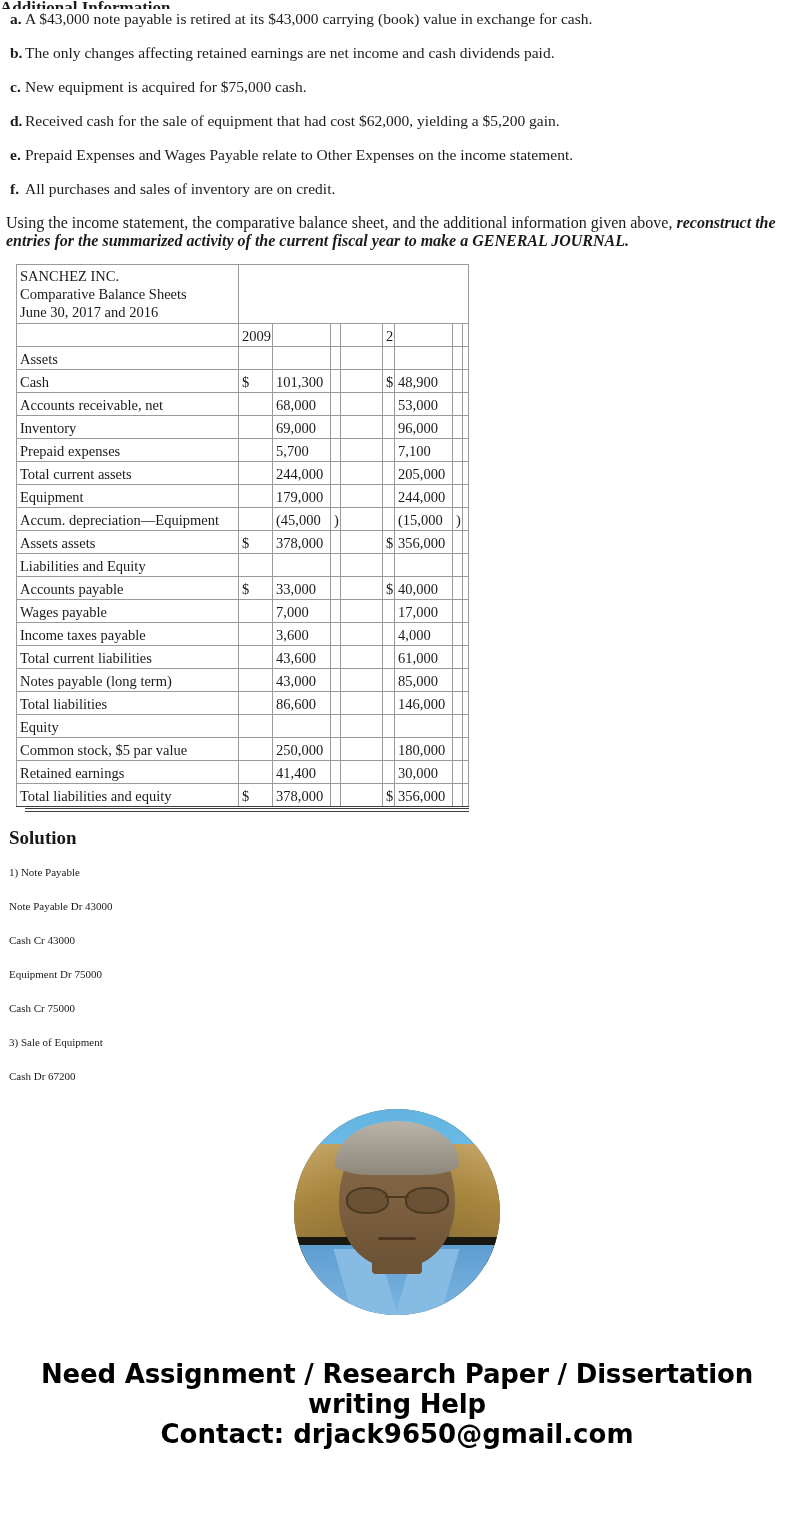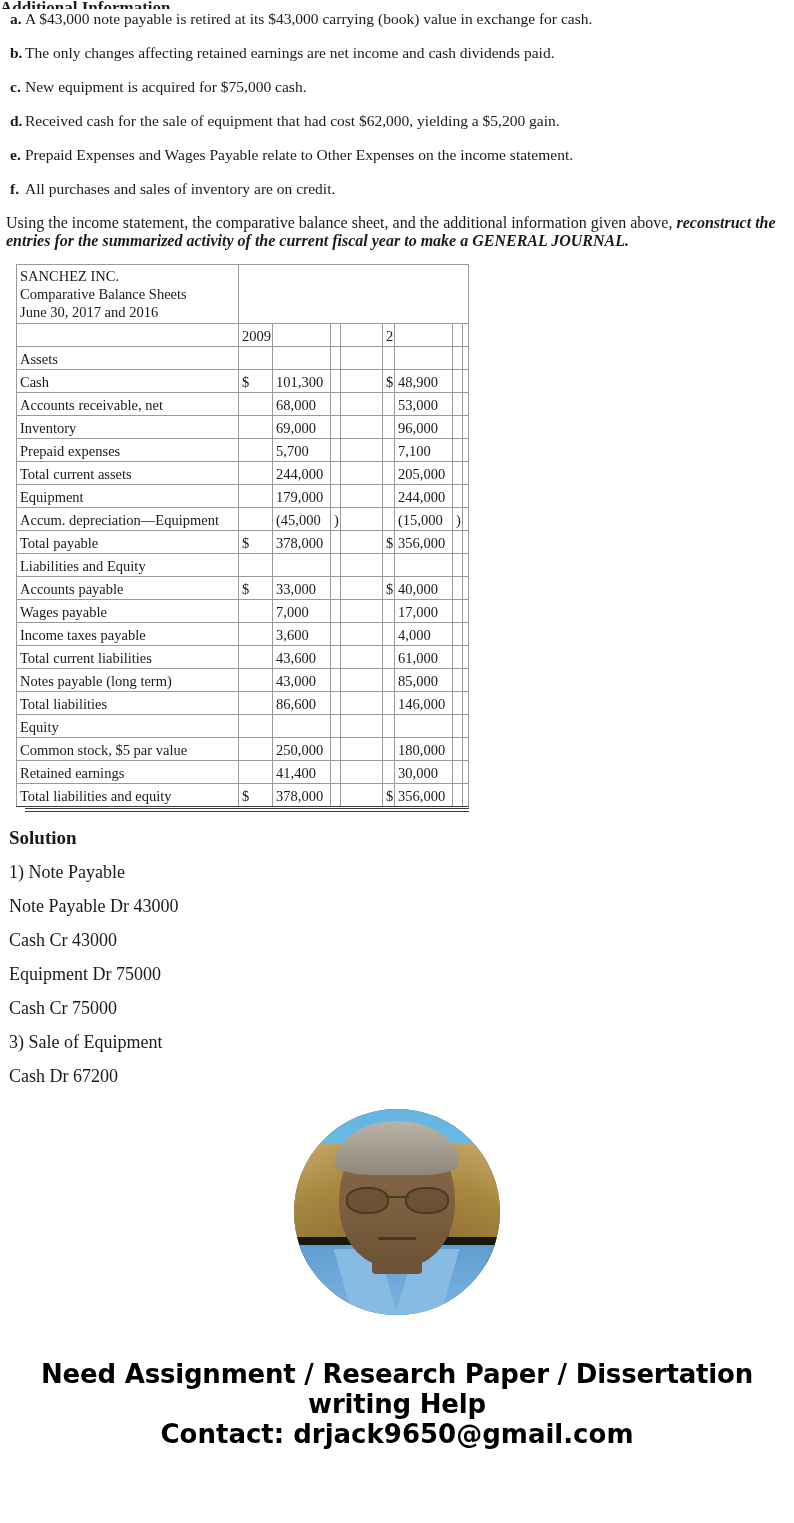--- a/index.html
+++ b/index.html
@@ -128,21 +128,21 @@
   }
 
   
   h3.solution-heading {
     font-size: 19px;
     font-weight: bold;
     margin: 16px 0 16px 9px;
     line-height: 20px;
   }
   .sol-line {
-    font-size: 18px;
+    font-size: 11px;
     line-height: 17px;
     margin: 0 0 17px 9px;
   }
 
   
   .portrait-wrap {
     margin-top: 24px;
     display: flex;
     justify-content: center;
   }
@@ -372,21 +372,21 @@
             <td class="sym"></td>
             <td class="num">(45,000</td>
             <td class="par">)</td>
             <td></td>
             <td class="sym"></td>
             <td class="num">(15,000</td>
             <td class="par">)</td>
             <td></td>
           </tr>
           <tr>
-            <td>Total payable</td>
+            <td>Assets assets</td>
             <td class="sym">$</td>
             <td class="num">378,000</td>
             <td class="par"></td>
             <td></td>
             <td class="sym">$</td>
             <td class="num">356,000</td>
             <td class="par"></td>
             <td></td>
           </tr>
           <tr>

